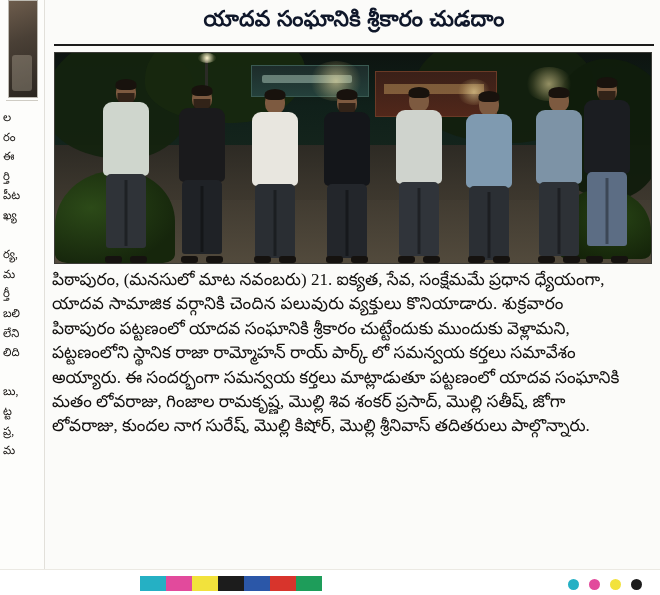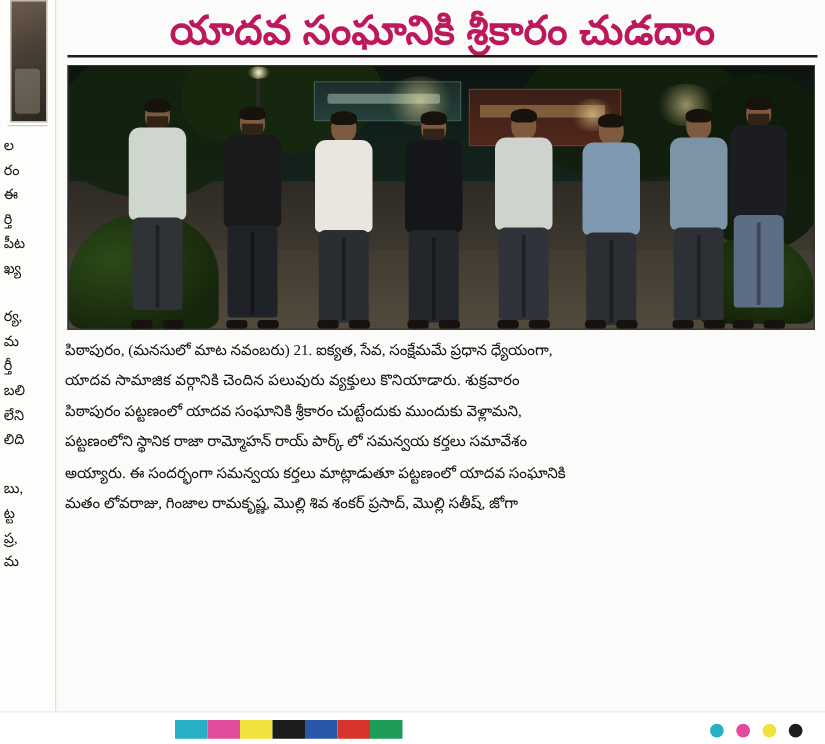--- a/index.html
+++ b/index.html
@@ -77,23 +77,23 @@
 
   
   .headline {
     position: absolute;
     left: 52px;
     top: 6px;
     width: 604px;
     text-align: center;
     font-family: "Liberation Sans", sans-serif;
     font-weight: bold;
-    font-size: 32px;
+    font-size: 22px;
     letter-spacing: 0.2px;
-    color: #be185d;
+    color: #0f172a;
     white-space: nowrap;
   }
   .headline-rule {
     position: absolute;
     left: 54px;
     top: 44px;
     width: 600px;
     height: 2px;
     background: #1b1b1b;
   }
@@ -285,21 +285,21 @@
       linear-gradient(90deg, rgba(0,0,0,0.30) 1px, transparent 1px);
     background-size: 7px 7px, 7px 7px;
   }
 
   
   .body-text {
     position: absolute;
     left: 52px;
     top: 268px;
     width: 600px;
-    font-size: 12px;
+    font-size: 17px;
     line-height: 24.4px;
     color: #110f0d;
     text-align: justify;
   }
   .body-text .ln {
     display: block;
     white-space: nowrap;
     overflow: hidden;
     height: 24.4px;
   }
@@ -466,20 +466,21 @@
     </div>
   </div>
 
   <div class="body-text">
     <span class="ln">పిఠాపురం, (మనసులో మాట నవంబరు) 21. ఐక్యత, సేవ, సంక్షేమమే ప్రధాన ధ్యేయంగా,</span>
     <span class="ln wide">యాదవ సామాజిక వర్గానికి చెందిన పలువురు వ్యక్తులు    కొనియాడారు. శుక్రవారం</span>
     <span class="ln">పిఠాపురం పట్టణంలో యాదవ సంఘానికి శ్రీకారం చుట్టేందుకు ముందుకు వెళ్లామని,</span>
     <span class="ln">పట్టణంలోని స్థానిక రాజా రామ్మోహన్ రాయ్ పార్క్ లో సమన్వయ కర్తలు సమావేశం</span>
     <span class="ln">అయ్యారు. ఈ సందర్భంగా సమన్వయ కర్తలు మాట్లాడుతూ పట్టణంలో యాదవ సంఘానికి</span>
     <span class="ln">మతం లోవరాజు, గింజాల రామకృష్ణ, మొల్లి శివ శంకర్ ప్రసాద్, మొల్లి సతీష్, జోగా</span>
+    <span class="ln">లోవరాజు, కుందల నాగ సురేష్, మొల్లి కిషోర్, మొల్లి శ్రీనివాస్ తదితరులు పాల్గొన్నారు.</span>
   </div>
 
   <div class="reg-bar">
     <div class="reg-swatches">
       <span style="background:#25b0c4"></span>
       <span style="background:#e24a9c"></span>
       <span style="background:#f2e23c"></span>
       <span style="background:#1c1c1c"></span>
       <span style="background:#2b57a8"></span>
       <span style="background:#d8342c"></span>

